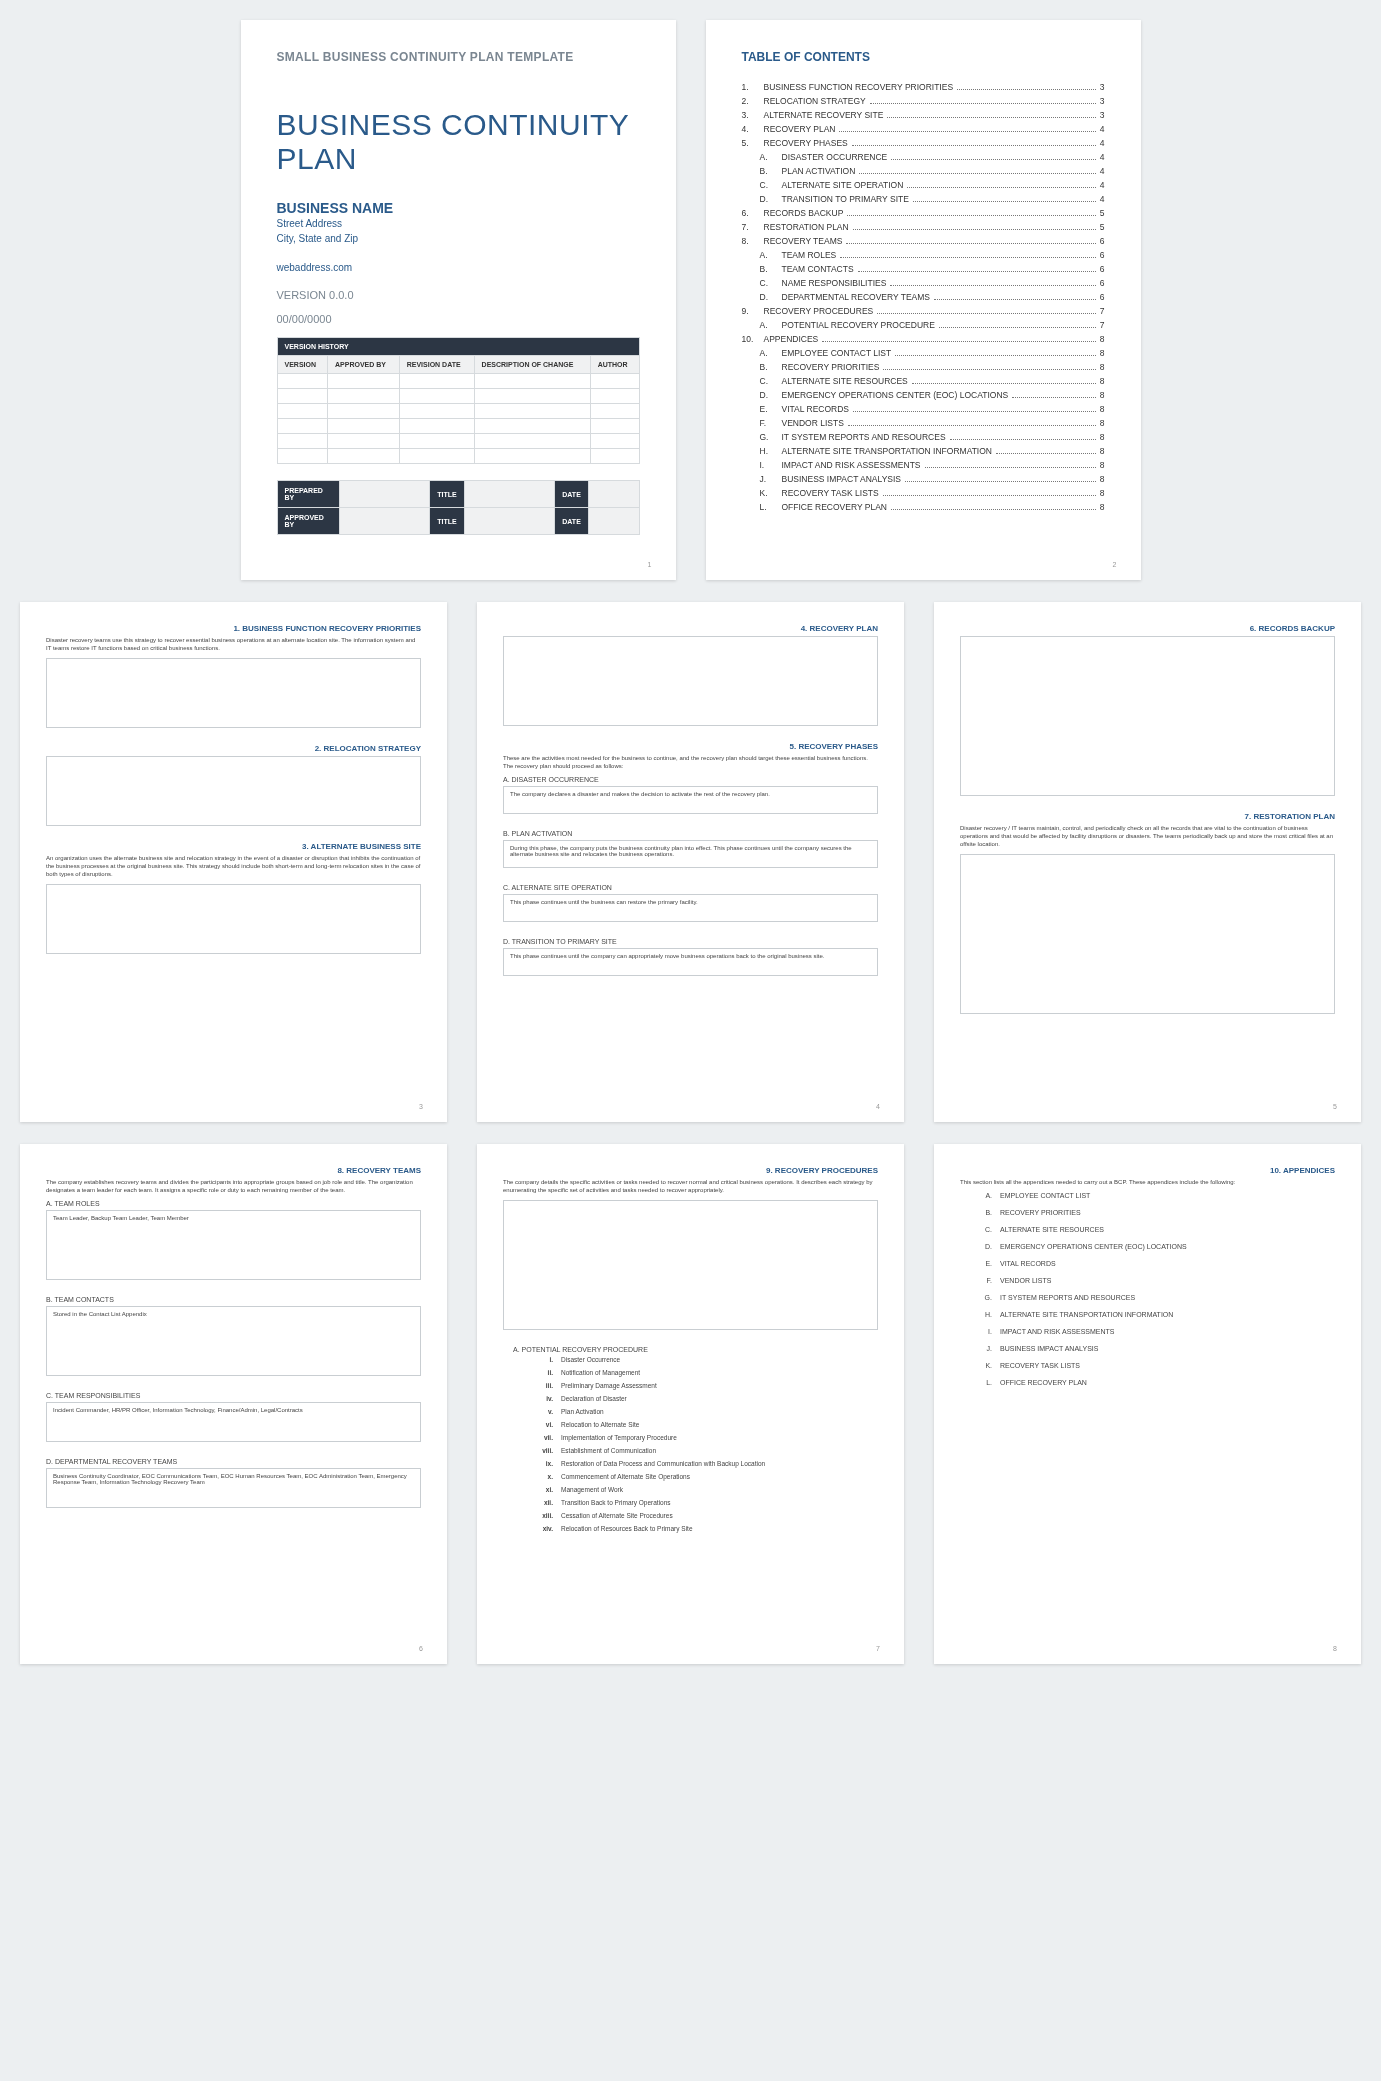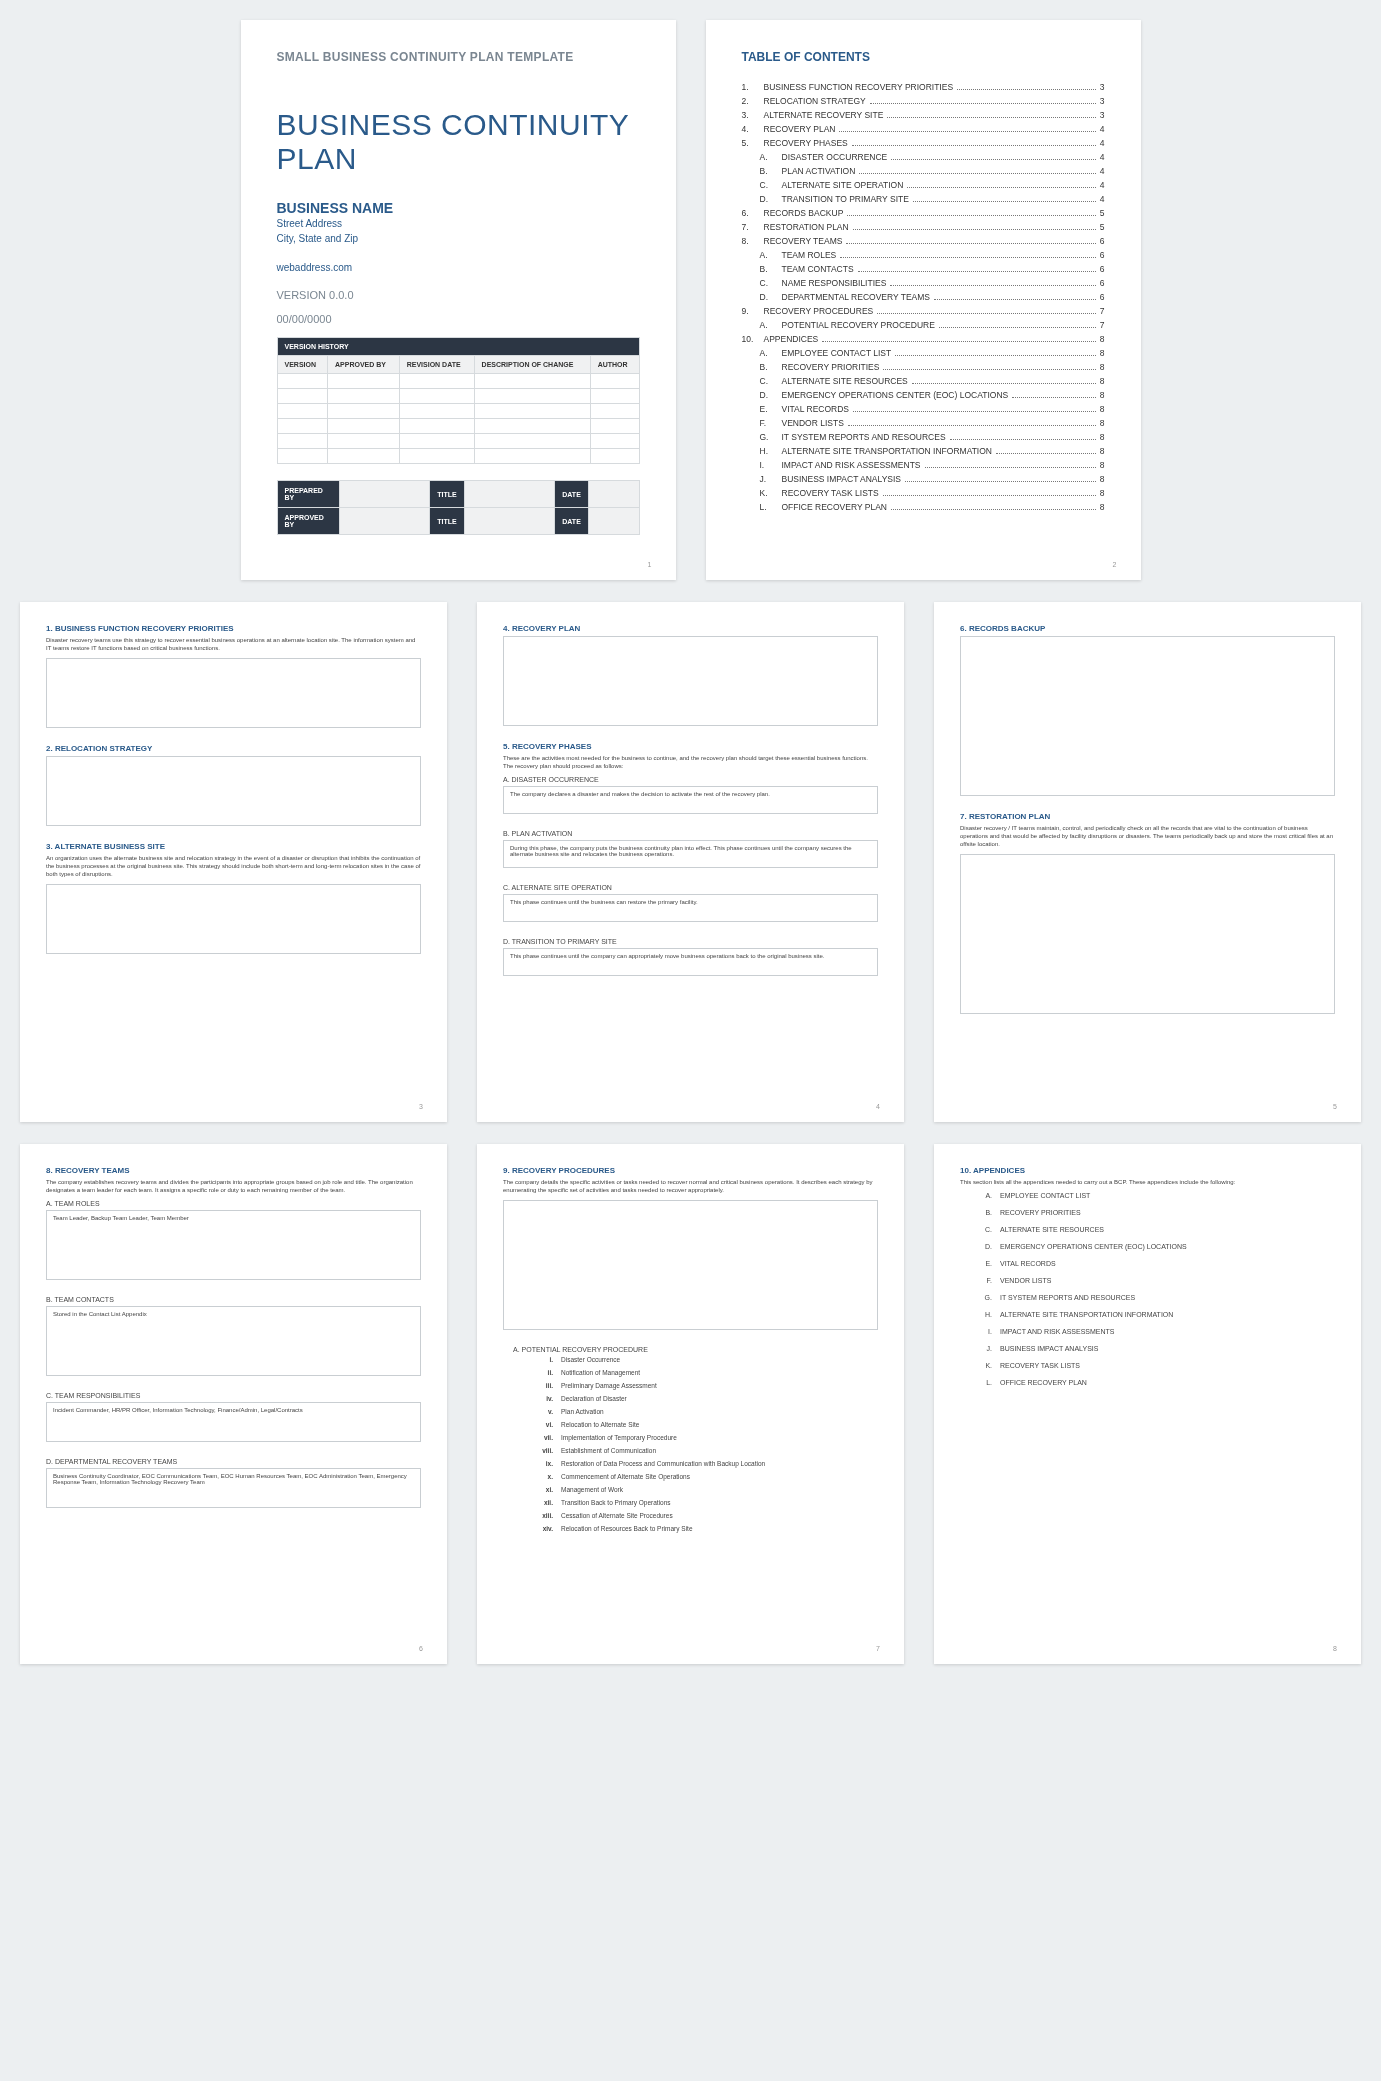--- a/index.html
+++ b/index.html
@@ -104,20 +104,21 @@
     border-bottom: 1px dotted #777;
     margin: 0 4px 2px;
     height: 1px;
   }
   .toc-pg { flex: 0 0 auto; }
   .sec-h {
     color: #2a5a8a;
     font-weight: 700;
     font-size: 9px;
     margin-bottom: 3px;
+    text-align: right;
   }
   .row-bot .sec-h { font-size: 8px; }
   .sec-p { font-size: 7px; color:#444; line-height:1.35; margin-bottom:6px; }
   .row-bot .sec-p { font-size: 6px; }
   .box {
     border: 1px solid #c9ced2;
     min-height: 70px;
     margin-bottom: 16px;
     padding: 4px 6px;
     font-size: 6px;

